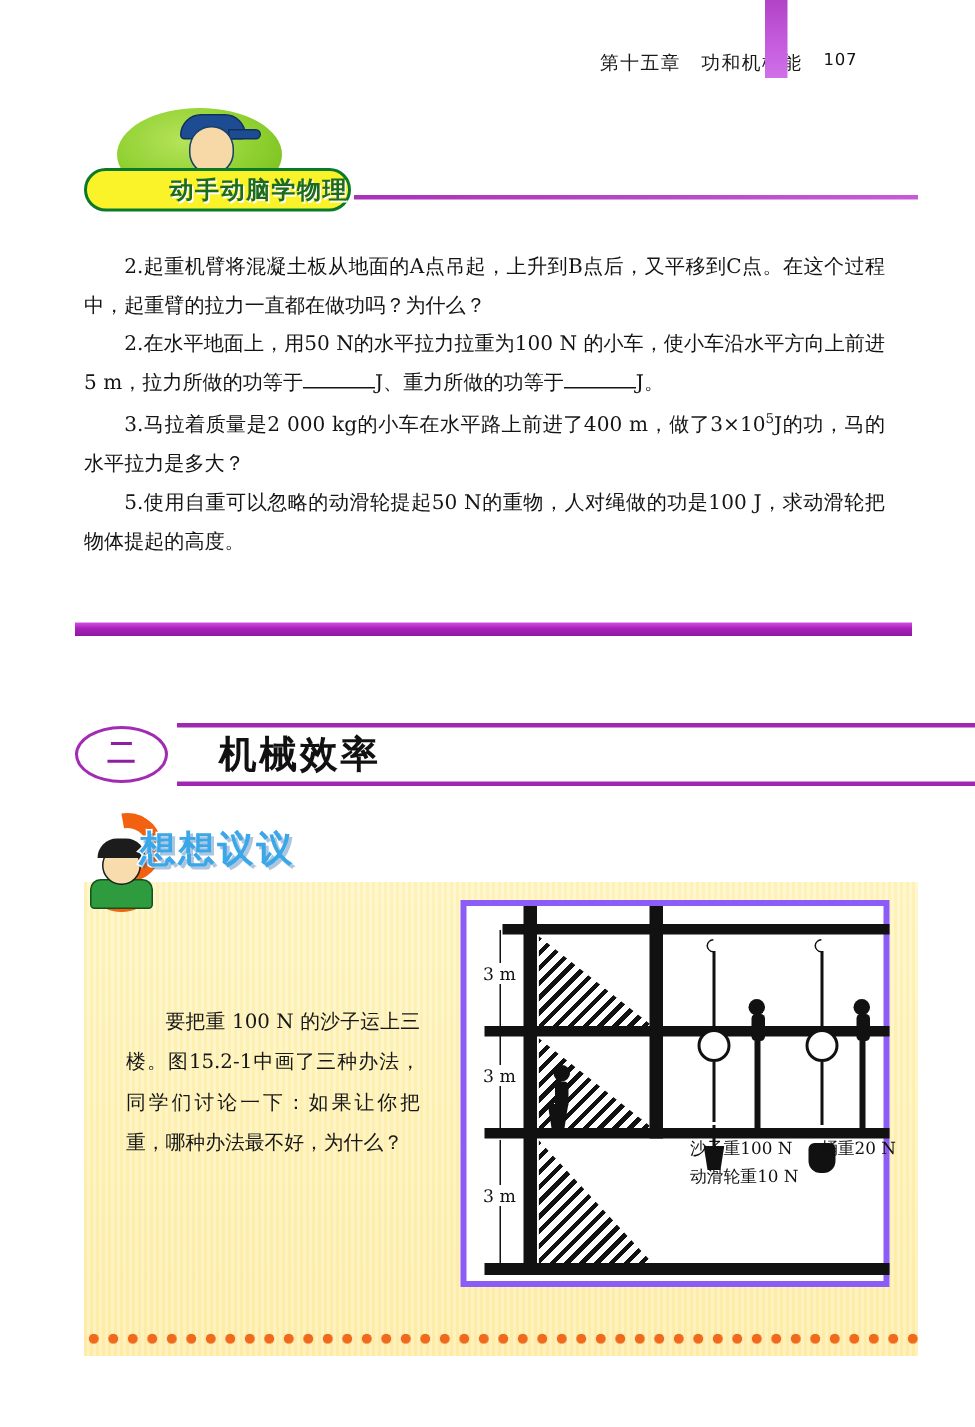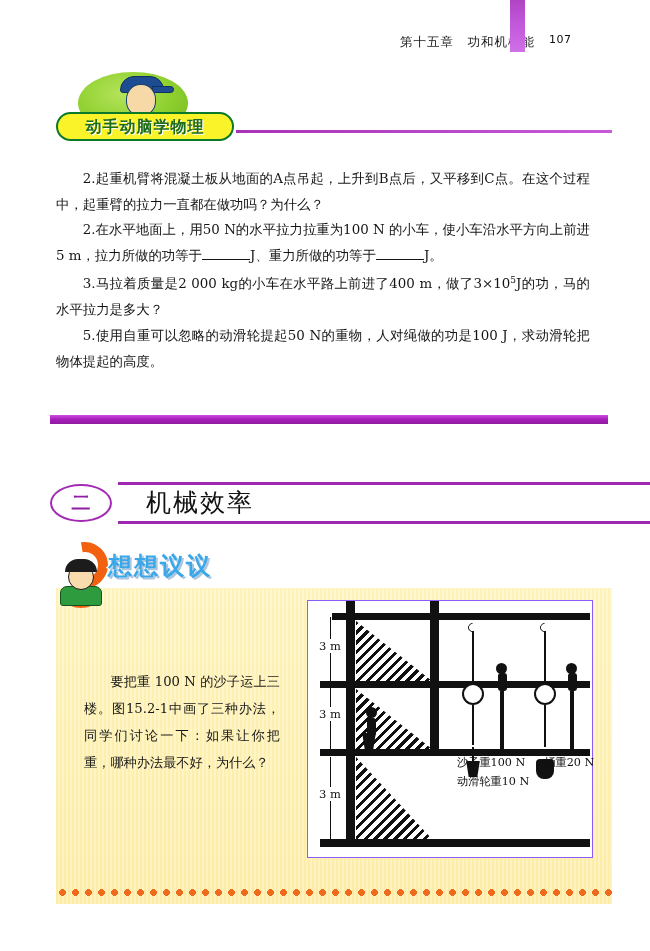--- a/index.html
+++ b/index.html
@@ -32,21 +32,21 @@
   .banner-circle {
     position: absolute; left: 22px; top: 0px; width: 110px; height: 62px;
     background: radial-gradient(ellipse at 40% 35%, #b5e35a 0%, #8dcf2e 55%, #6fb81c 100%);
     border-radius: 50%;
   }
   .banner-pill {
     position: absolute; left: 0px; top: 40px; width: 178px; height: 29px;
     background: #fbf32a; border: 2px solid #0a7a2a; border-radius: 15px;
   }
   .banner-pill span {
-    display: block; text-align: center; line-height: 25px;
+    display: block; text-align: right; line-height: 25px;
     font-size: 16px; font-weight: 700; color: #1d6b1d;
     letter-spacing: 1px;
     text-shadow: 1px 1px 0 #fff;
   }
   .banner-line {
     position: absolute; left: 236px; top: 130px; width: 376px; height: 3px;
     background: linear-gradient(90deg,#a832b8,#c75ad6);
   }
   
   .boy-head { position:absolute; left:70px; top:12px; width:30px; height:32px;
@@ -92,21 +92,21 @@
   .sec-rule-top {
     position:absolute; left:68px; top:10px; width:542px; height:3px;
     background:#9f28b2;
   }
   .sec-rule-bot {
     position:absolute; left:68px; top:49px; width:542px; height:3px;
     background:#9f28b2;
   }
   .sec-title {
     position:absolute; left:96px; top:14px;
-    font-size:25px; font-weight:400; color:#111; letter-spacing:2px;
+    font-size:25px; font-weight:700; color:#111; letter-spacing:2px;
   }
 
   
   .ypanel {
     position: absolute; left: 56px; top: 588px; width: 556px; height: 316px;
     background:
       repeating-linear-gradient(90deg,
         rgba(255,238,170,.55) 0 2px,
         rgba(255,248,214,.55) 2px 4px),
       linear-gradient(180deg,#fdf6c8 0%,#fdf0b2 55%,#fce9a0 100%);
@@ -129,37 +129,37 @@
     position:absolute; left:14px; top:50px; width:30px; height:16px;
     border:3px solid #f2610f; border-radius:50%; background:#fff;
   }
   .tb-head { position:absolute; left:16px; top:22px; width:26px; height:26px;
     background:#f8dcae; border:1.5px solid #1c1c1c; border-radius:50%; }
   .tb-hair { position:absolute; left:13px; top:17px; width:32px; height:13px;
     background:#1c1c1c; border-radius:14px 14px 0 0; }
   .tb-body { position:absolute; left:8px; top:44px; width:42px; height:20px;
     background:#2e9b3f; border:1.5px solid #14521d; border-radius:7px 7px 3px 3px; }
   .tb-label {
-    position:absolute; left:56px; top:8px;
+    position:absolute; left:41px; top:8px;
     font-size:24px; font-weight:700; letter-spacing:2px;
     color:#3aa7e8; -webkit-text-stroke:2px #fff; paint-order: stroke fill;
     text-shadow: 2px 2px 0 rgba(20,90,160,.35);
   }
 
   .ytext {
     position:absolute; left:84px; top:668px; width:196px;
     font-family:"DejaVu Serif","Liberation Serif",serif;
     font-size:13.2px; line-height:27px; color:#171717; text-align:justify;
   }
   .ytext p { text-indent:2em; margin:0; }
 
   
   .fig {
     position:absolute; left:307px; top:600px; width:286px; height:258px;
-    background:#fff; border:1px solid #8b5cf6;
+    background:#fff; border:4px solid #8b5cf6;
   }
   .fig-cap {
     position:absolute; left:320px; top:862px; width:270px;
     font-family:"DejaVu Serif","Liberation Serif",serif;
     font-size:11.6px; line-height:17px; color:#1a1a1a; text-align:center;
   }
 
   
   .f-slab { position:absolute; background:#111; }
   .f-col  { position:absolute; background:#111; }

